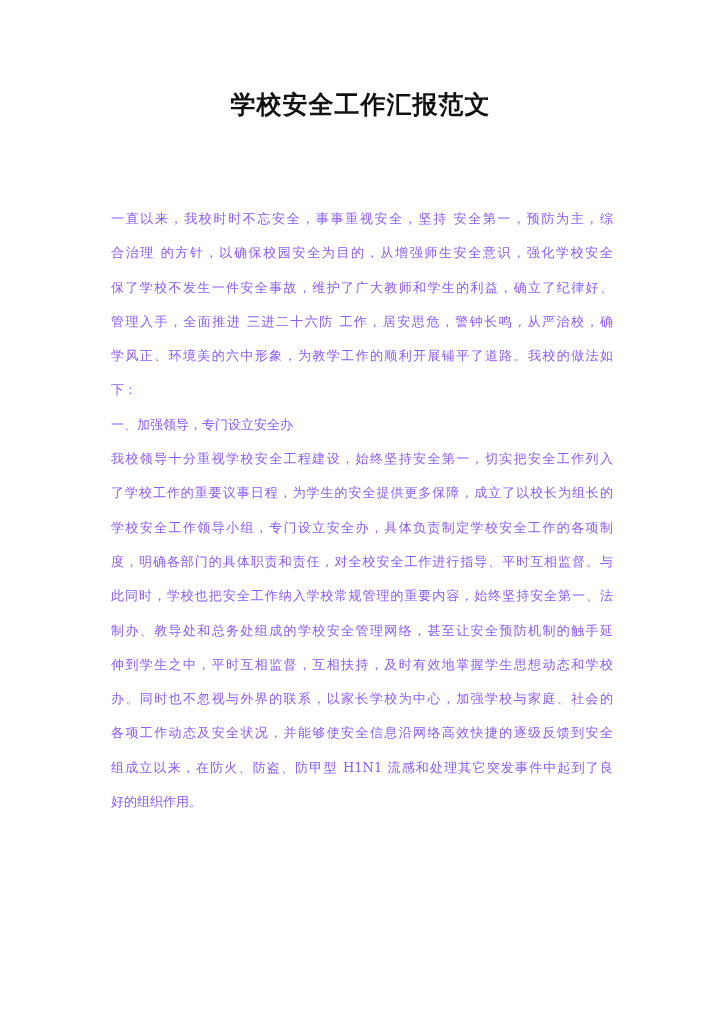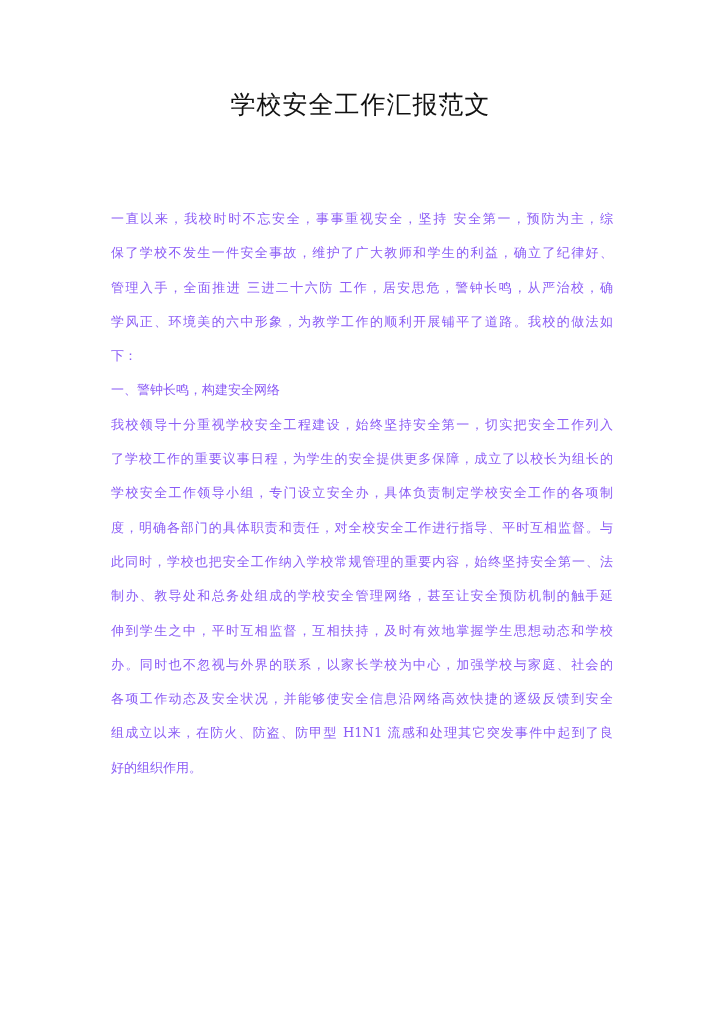--- a/index.html
+++ b/index.html
@@ -26,21 +26,21 @@
       position: absolute;
       top: 86px;
       left: 0;
       width: 721px;
       text-align: center;
       font-size: 25px;
       line-height: 38px;
       letter-spacing: 1px;
       color: #111111;
       margin: 0;
-      font-weight: normal;
+      font-weight: bold;
     }
     .body-text {
       position: absolute;
       left: 111px;
       top: 202px;
       width: 502px;
     }
     .line {
       display: block;
       height: 34.3px;
@@ -56,25 +56,26 @@
     }
   </style>
 </head>
 <body>
 
 <div class="page">
   <h1 class="title">学校安全工作汇报范文</h1>
 
   <div class="body-text">
     <span class="line">一直以来，我校时时不忘安全，事事重视安全，坚持 安全第一，预防为主，综</span>
+    <span class="line">合治理 的方针，以确保校园安全为目的，从增强师生安全意识，强化学校安全</span>
     <span class="line">保了学校不发生一件安全事故，维护了广大教师和学生的利益，确立了纪律好、</span>
     <span class="line">管理入手，全面推进 三进二十六防 工作，居安思危，警钟长鸣，从严治校，确</span>
     <span class="line">学风正、环境美的六中形象，为教学工作的顺利开展铺平了道路。我校的做法如</span>
     <span class="line last">下：</span>
-    <span class="line last">一、警钟长鸣，构建安全网络</span>
+    <span class="line last">一、加强领导，专门设立安全办</span>
     <span class="line">我校领导十分重视学校安全工程建设，始终坚持安全第一，切实把安全工作列入</span>
     <span class="line">了学校工作的重要议事日程，为学生的安全提供更多保障，成立了以校长为组长的</span>
     <span class="line">学校安全工作领导小组，专门设立安全办，具体负责制定学校安全工作的各项制</span>
     <span class="line">度，明确各部门的具体职责和责任，对全校安全工作进行指导、平时互相监督。与</span>
     <span class="line">此同时，学校也把安全工作纳入学校常规管理的重要内容，始终坚持安全第一、法</span>
     <span class="line">制办、教导处和总务处组成的学校安全管理网络，甚至让安全预防机制的触手延</span>
     <span class="line">伸到学生之中，平时互相监督，互相扶持，及时有效地掌握学生思想动态和学校</span>
     <span class="line">办。同时也不忽视与外界的联系，以家长学校为中心，加强学校与家庭、社会的</span>
     <span class="line">各项工作动态及安全状况，并能够使安全信息沿网络高效快捷的逐级反馈到安全</span>
     <span class="line">组成立以来，在防火、防盗、防甲型 H1N1 流感和处理其它突发事件中起到了良</span>

